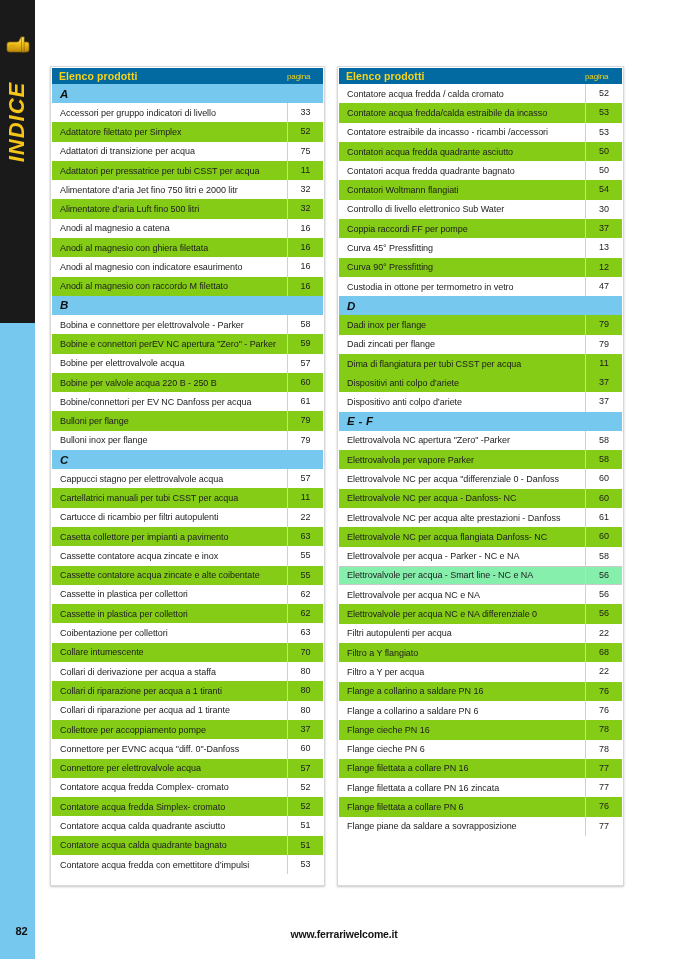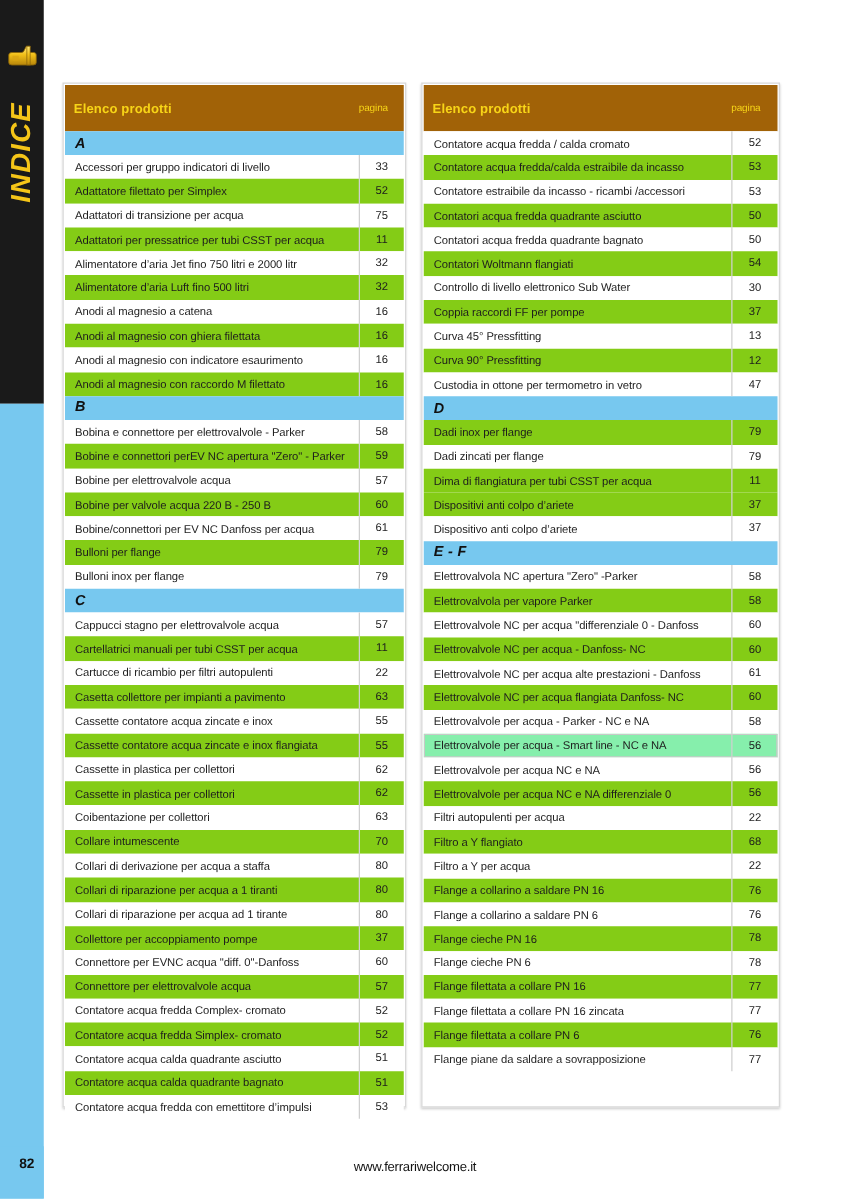--- a/index.html
+++ b/index.html
@@ -89,22 +89,22 @@
     border: 1px solid #d8d8d8;
     box-shadow: 0 1px 2px rgba(0,0,0,0.22);
     box-sizing: border-box;
     height: 100%;
     padding: 1px;
   }
   .idx-table.right { width: 287px; }
 
   .tbl-head {
     display: flex;
-    background: #a16207;
-    height: 37px;
+    background: #0369a1;
+    height: 16px;
     align-items: center;
   }
   .tbl-head .h-title {
     flex: 1;
     color: #f7d417;
     font-size: 10.5px;
     font-weight: bold;
     padding-left: 7px;
     letter-spacing: 0.1px;
     white-space: nowrap;
@@ -177,26 +177,26 @@
     left: 0;
     top: 925px;
     width: 43px;
     text-align: center;
     font-size: 11px;
     font-weight: bold;
     color: #111111;
   }
   .footer-url {
     position: absolute;
-    left: 0;
+    left: 12px;
     top: 928px;
     width: 664px;
     text-align: center;
     font-size: 10.5px;
-    font-weight: normal;
+    font-weight: bold;
     color: #141414;
     letter-spacing: -0.2px;
   }
 </style>
 </head>
 <body>
 
 <div class="page">
 
   <div class="sidebar">
@@ -316,21 +316,21 @@
         </div>
         <div class="row alt">
           <div class="r-name">Casetta collettore per impianti a pavimento</div>
           <div class="r-page">63</div>
         </div>
         <div class="row">
           <div class="r-name">Cassette contatore acqua zincate e inox</div>
           <div class="r-page">55</div>
         </div>
         <div class="row alt">
-          <div class="r-name">Cassette contatore acqua zincate e inox flangiata</div>
+          <div class="r-name">Cassette contatore acqua zincate e alte coibentate</div>
           <div class="r-page">55</div>
         </div>
         <div class="row">
           <div class="r-name">Cassette in plastica per collettori</div>
           <div class="r-page">62</div>
         </div>
         <div class="row alt">
           <div class="r-name">Cassette in plastica per collettori</div>
           <div class="r-page">62</div>
         </div>

